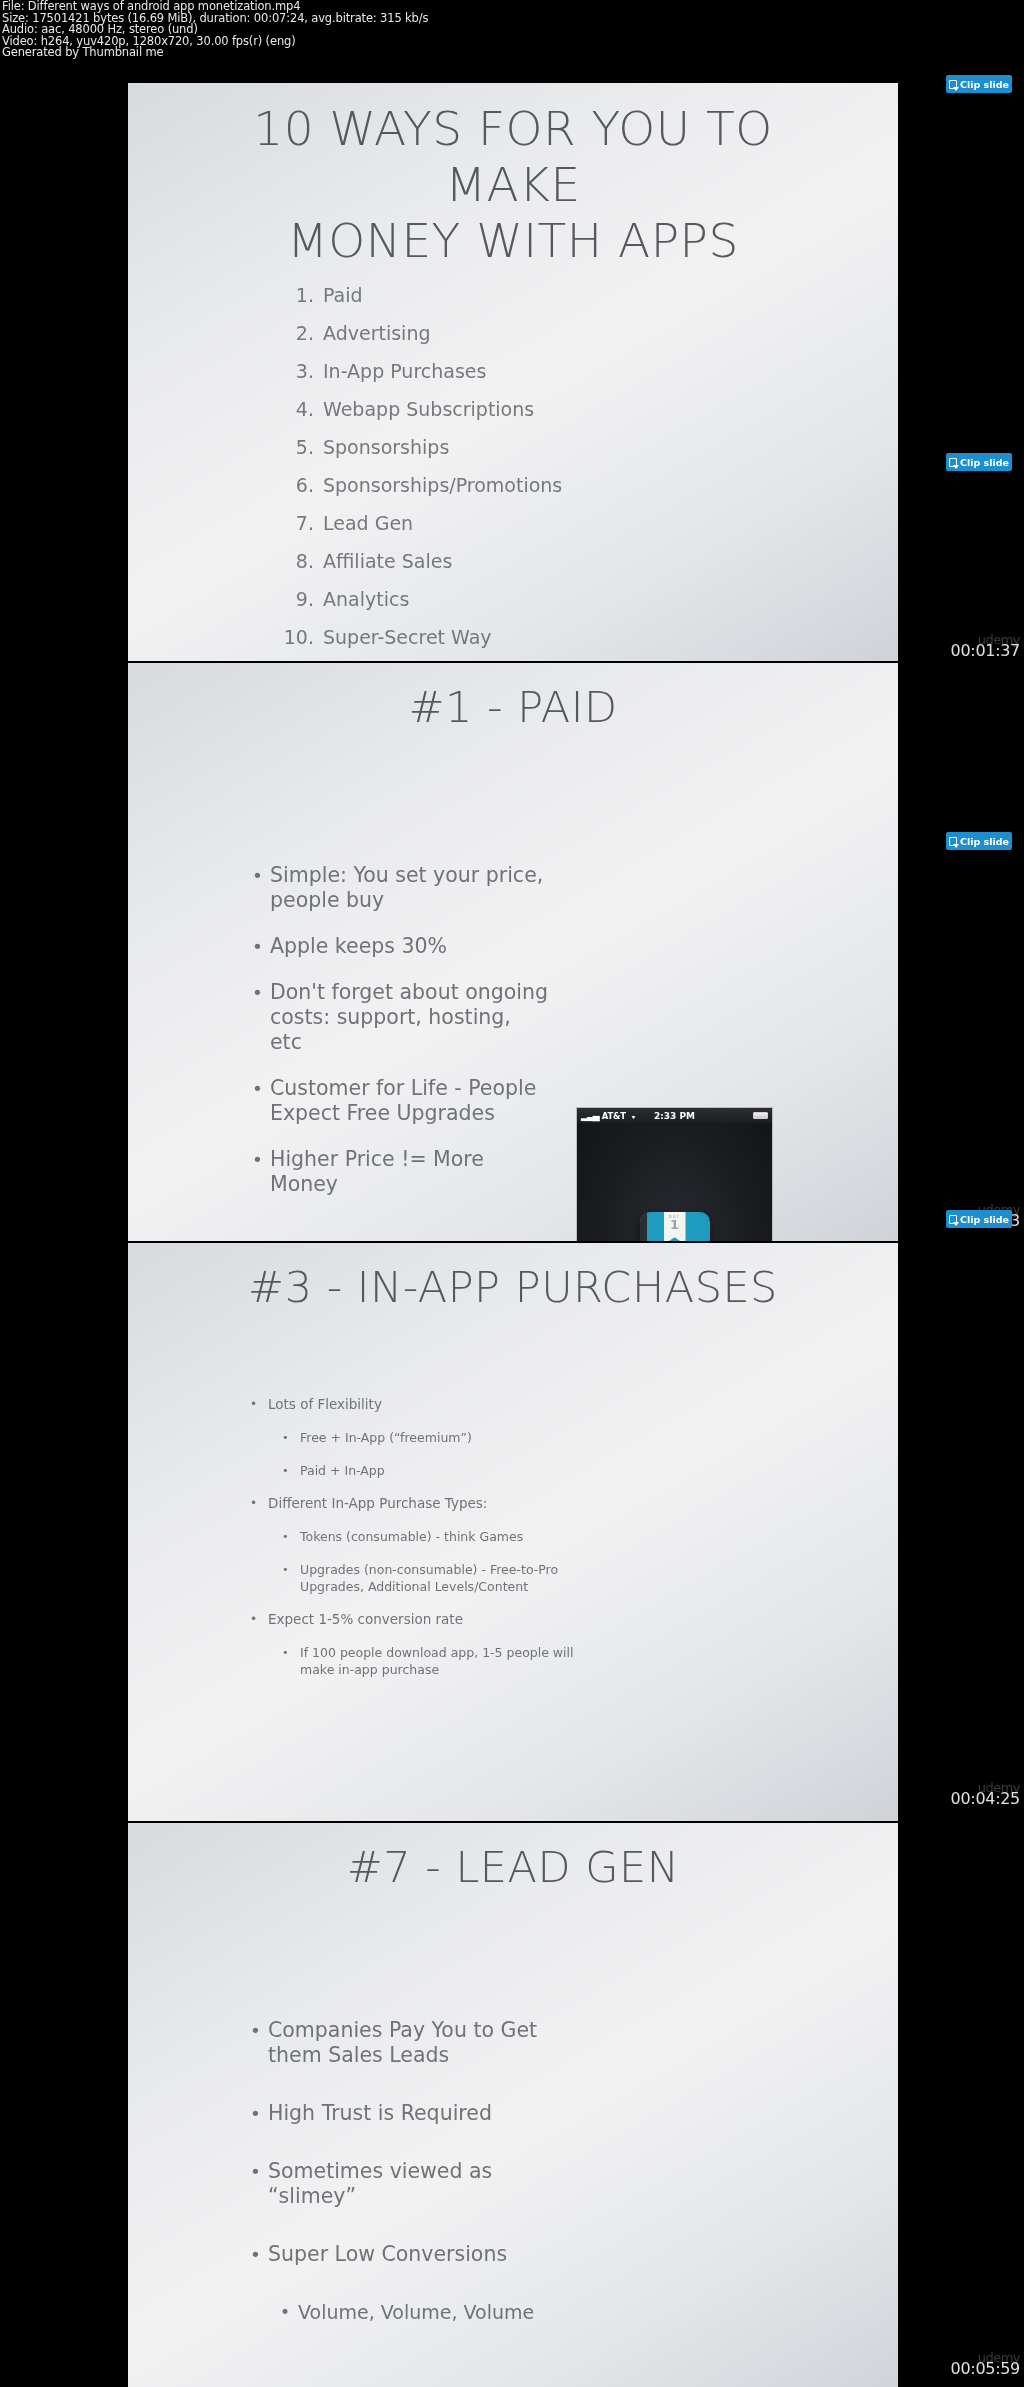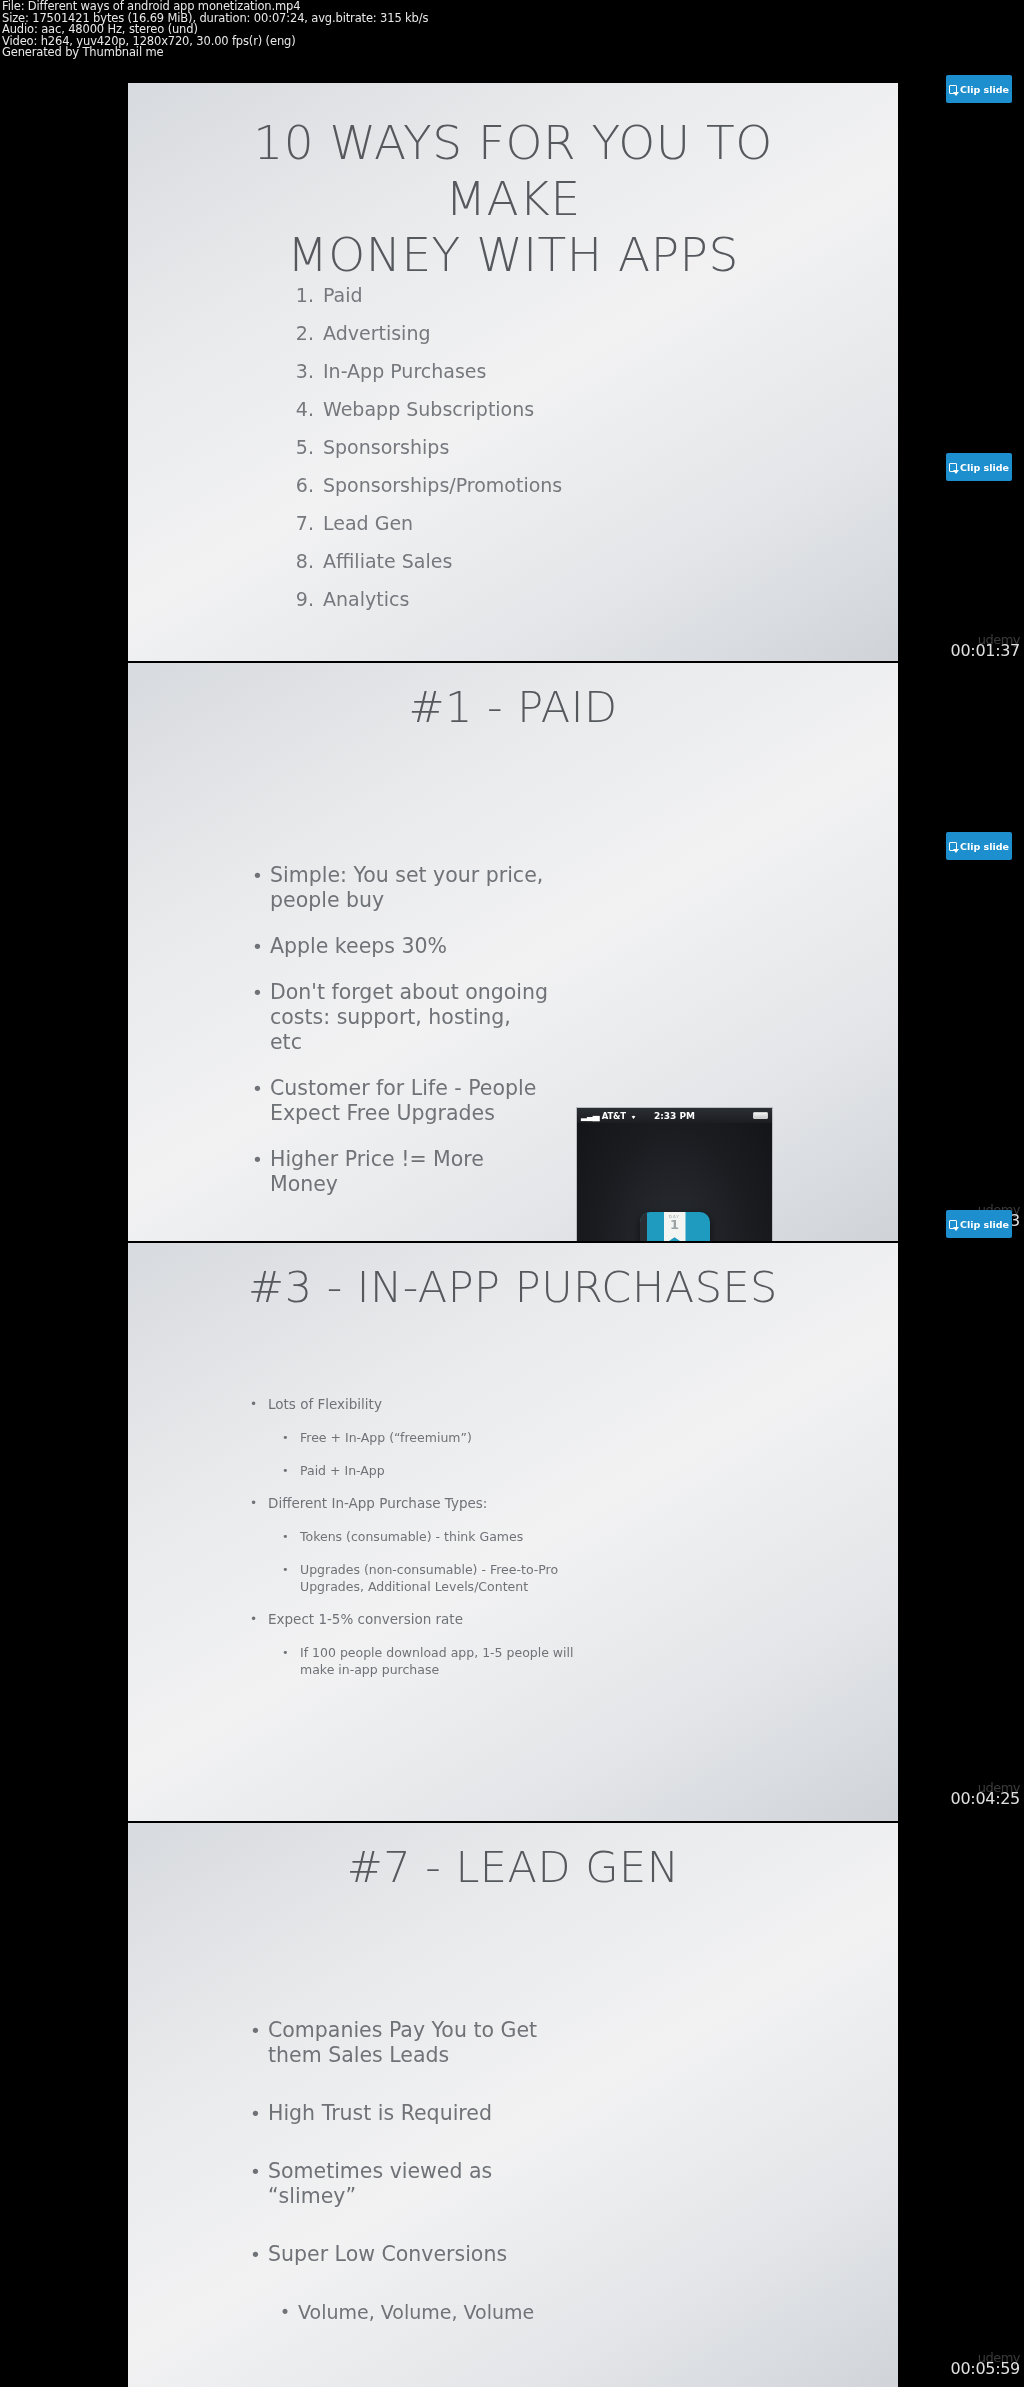--- a/index.html
+++ b/index.html
@@ -56,21 +56,21 @@
   .slide-title {
     text-align: center;
     color: #55585d;
     font-weight: 300;
     letter-spacing: 0.5px;
   }
 
   
   .s1-title {
     position: absolute;
-    left: 0; right: 0; top: 32px;
+    left: 0; right: 0; top: 18px;
     font-size: 47px;
     line-height: 56px;
     padding: 0 70px;
   }
   .s1-list {
     position: absolute;
     left: 152px; top: 193px;
     margin: 0; padding: 0;
     list-style: none;
     font-size: 19px;
@@ -209,21 +209,21 @@
   .dayone-icon .ribbon small {
     position: absolute; left: 0; right: 0; top: 2px;
     font-size: 4px; letter-spacing: 1.2px; line-height: 5px;
     font-weight: normal;
   }
 
   
   .rail { position: absolute; left: 930px; top: 0; width: 94px; height: 2387px; }
   .clip-btn {
     position: absolute;
-    width: 66px; height: 28px;
+    width: 66px; height: 18px;
     background: #1e8fce;
     color: #fff;
     font-size: 9.5px;
     font-weight: bold;
     display: flex; align-items: center; justify-content: center;
     gap: 3px;
     border-radius: 2px;
     cursor: pointer;
   }
   .clip-btn .ico {
@@ -283,20 +283,21 @@
       <ul class="s1-list">
         <li><span class="num">1.</span><span>Paid</span></li>
         <li><span class="num">2.</span><span>Advertising</span></li>
         <li><span class="num">3.</span><span>In-App Purchases</span></li>
         <li><span class="num">4.</span><span>Webapp Subscriptions</span></li>
         <li><span class="num">5.</span><span>Sponsorships</span></li>
         <li><span class="num">6.</span><span>Sponsorships/Promotions</span></li>
         <li><span class="num">7.</span><span>Lead Gen</span></li>
         <li><span class="num">8.</span><span>Affiliate Sales</span></li>
         <li><span class="num">9.</span><span>Analytics</span></li>
+        <li><span class="num">10.</span><span>Super-Secret Way</span></li>
       </ul>
     </div>
   </div>
 
   <div class="slide">
     <div class="slide-inner">
       <div class="slide-title slide-head">#1 - PAID</div>
       <ul class="bullets s2-bullets">
         <li>Simple: You set your price, people buy</li>
         <li>Apple keeps 30%</li>

